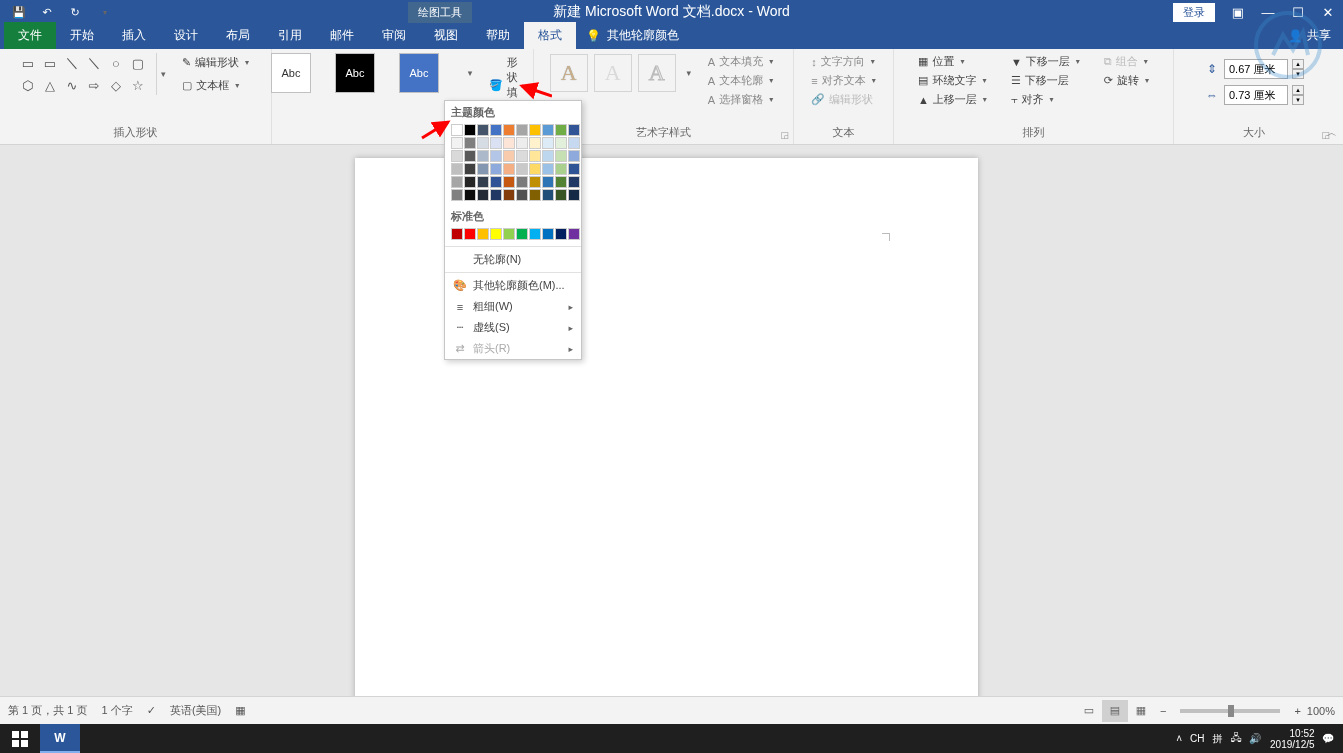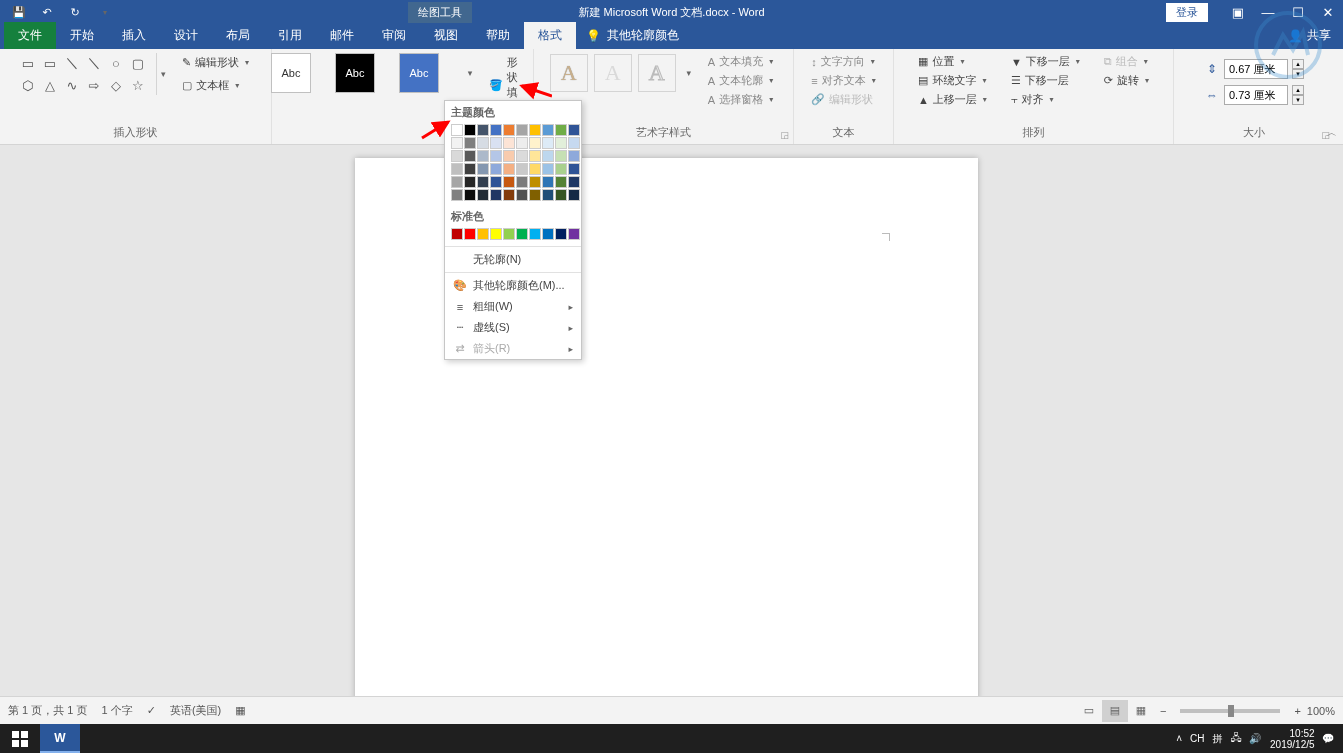--- a/index.html
+++ b/index.html
@@ -3,23 +3,23 @@
 <meta charset="utf-8">
 <style>
 * { margin: 0; padding: 0; box-sizing: border-box; font-family: "Microsoft YaHei", "Segoe UI", sans-serif; }
 body { width: 1343px; height: 753px; background: #e6e6e6; overflow: hidden; position: relative; }
 
 
 .titlebar { height: 24px; background: #2b579a; display: flex; align-items: center; color: #fff; font-size: 11px; }
 .titlebar .qat { display: flex; align-items: center; gap: 14px; padding-left: 12px; }
 .titlebar .qat span { width: 14px; text-align: center; }
 .titlebar .drawing-tool { margin-left: 296px; background: #41678f; padding: 3px 10px; font-size: 11px; }
-.titlebar .doc-title { position: absolute; left: 50%; transform: translateX(-50%); font-size: 11px; }
+.titlebar .doc-title { position: absolute; left: 50%; transform: translateX(-50%); font-size: 14px; }
 .titlebar .window-controls { margin-left: auto; display: flex; align-items: center; }
-.titlebar .login-btn { background: #fff; color: #2b579a; padding: 2px 10px; font-size: 11px; margin-right: 15px; }
+.titlebar .login-btn { background: #fff; color: #2b579a; padding: 2px 10px; font-size: 11px; margin-right: 8px; }
 .titlebar .wc { width: 30px; text-align: center; font-size: 13px; }
 
 
 .ribbon-tabs { height: 25px; background: #2b579a; display: flex; align-items: flex-end; color: #fff; padding-left: 4px; }
 .ribbon-tabs .tab { padding: 5px 14px; font-size: 12px; cursor: pointer; }
 .ribbon-tabs .tab.file { background: #15803d; }
 .ribbon-tabs .tab.active { background: #f3f3f3; color: #2b579a; }
 .ribbon-tabs .search-help { display: flex; align-items: center; gap: 6px; padding: 5px 10px; font-size: 12px; }
 .ribbon-tabs .share { margin-left: auto; padding: 5px 12px; font-size: 12px; display: flex; align-items: center; gap: 4px; }
 

